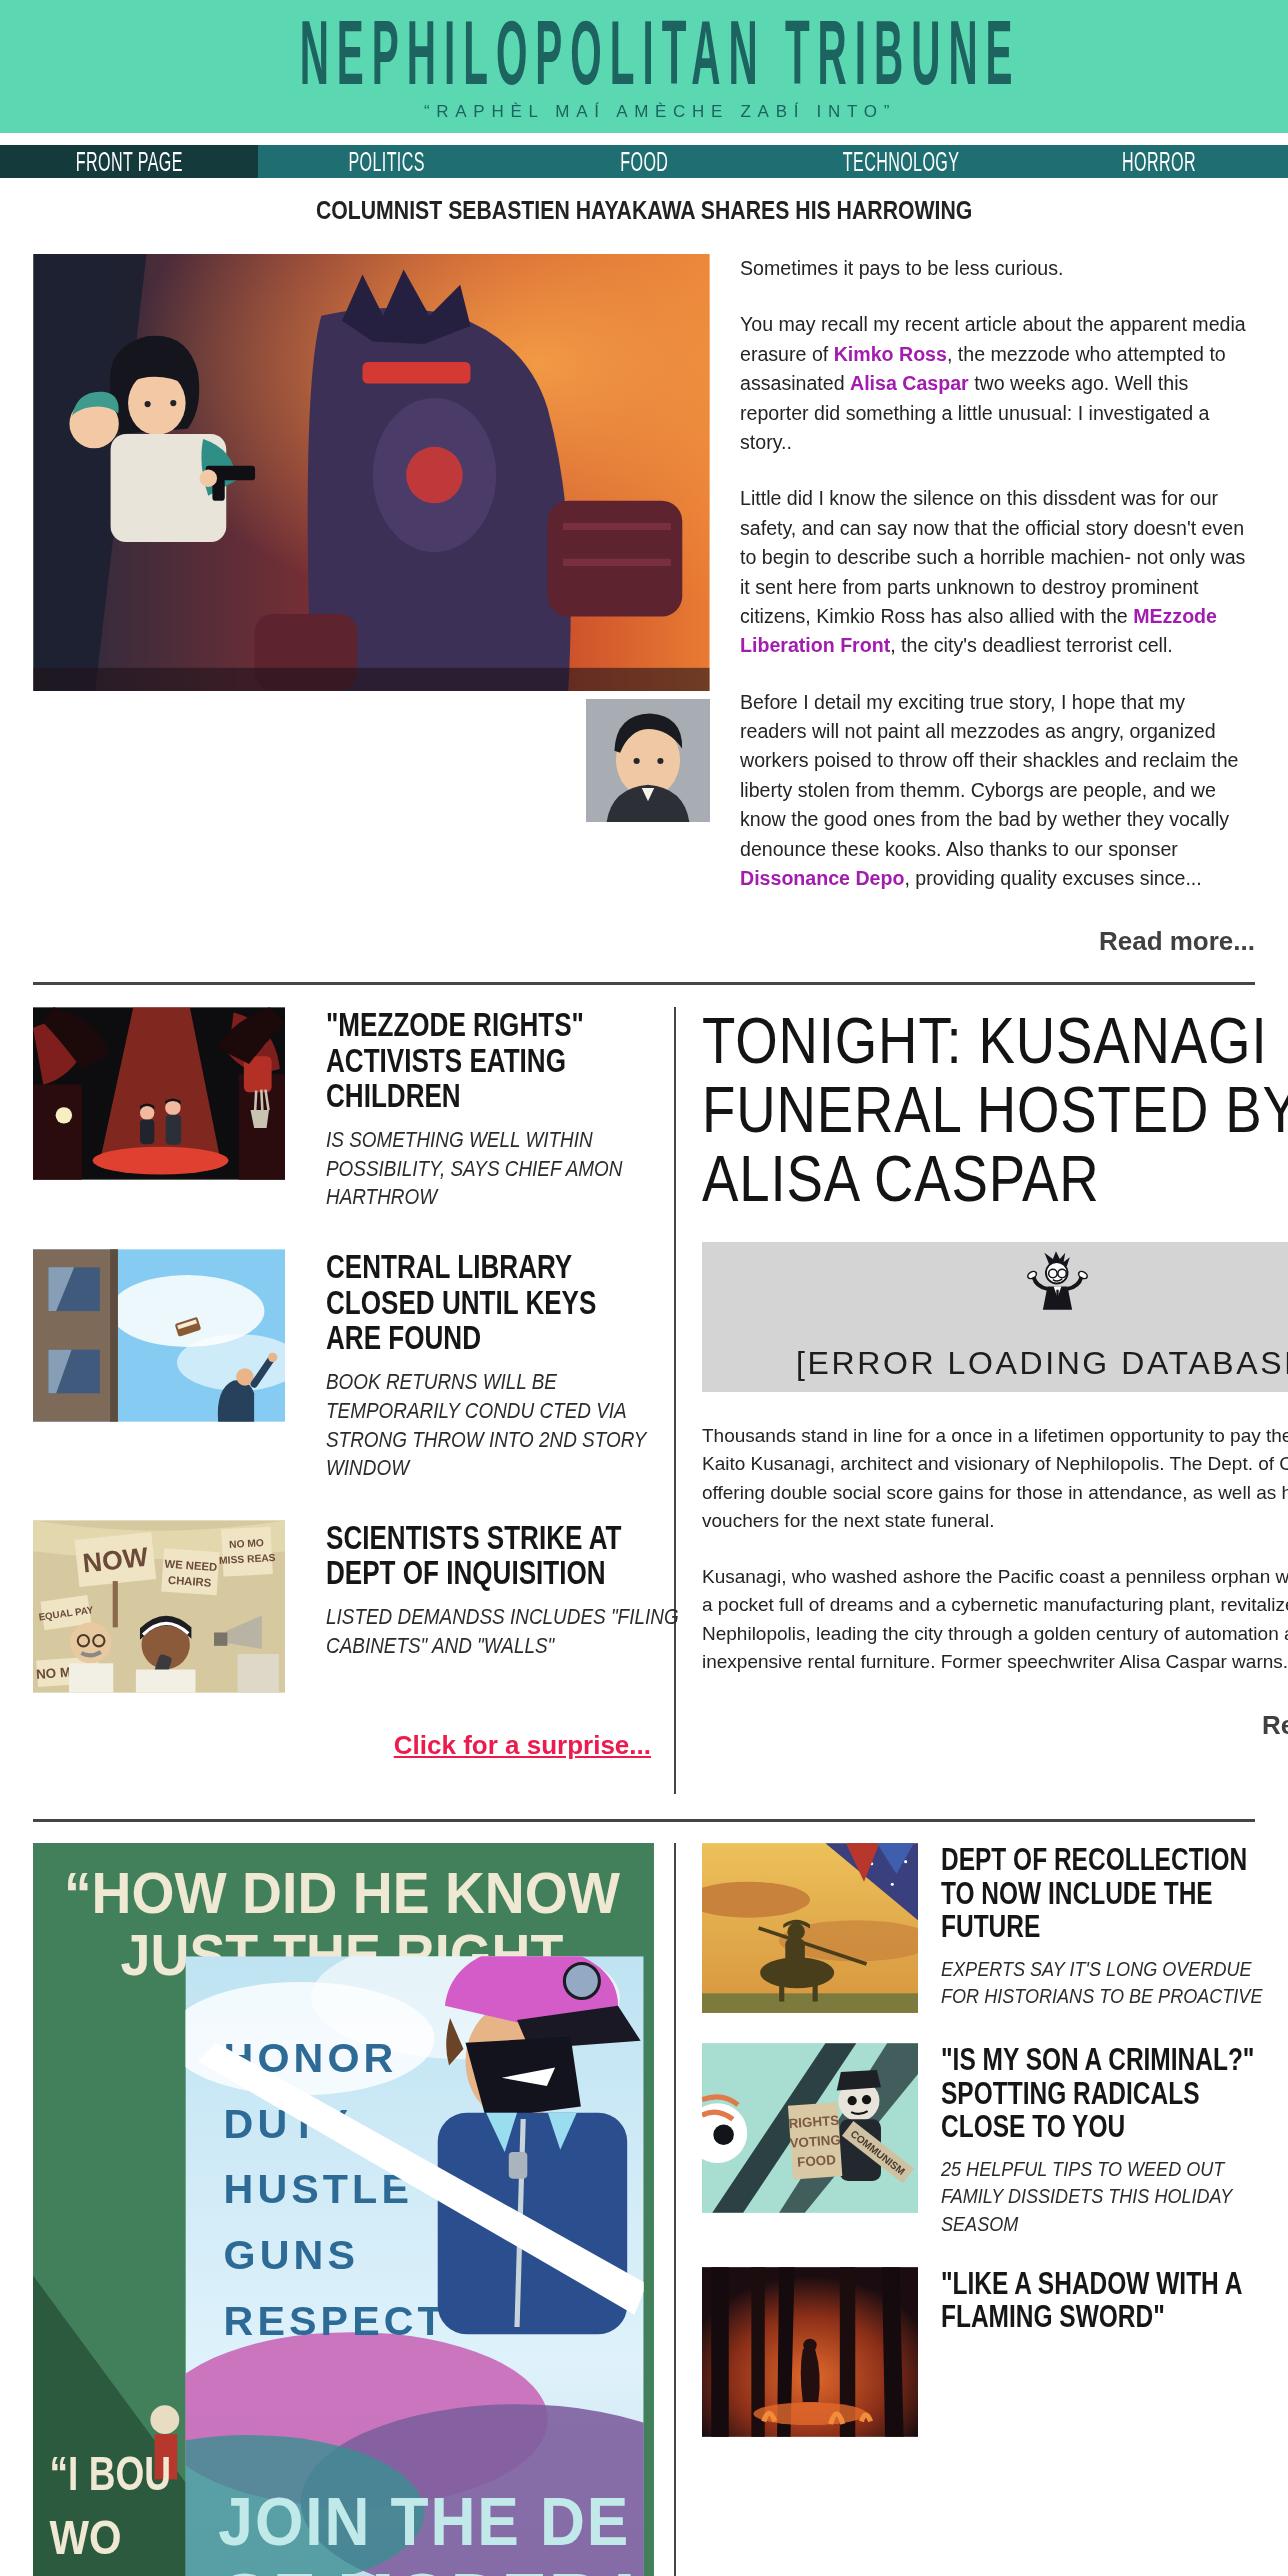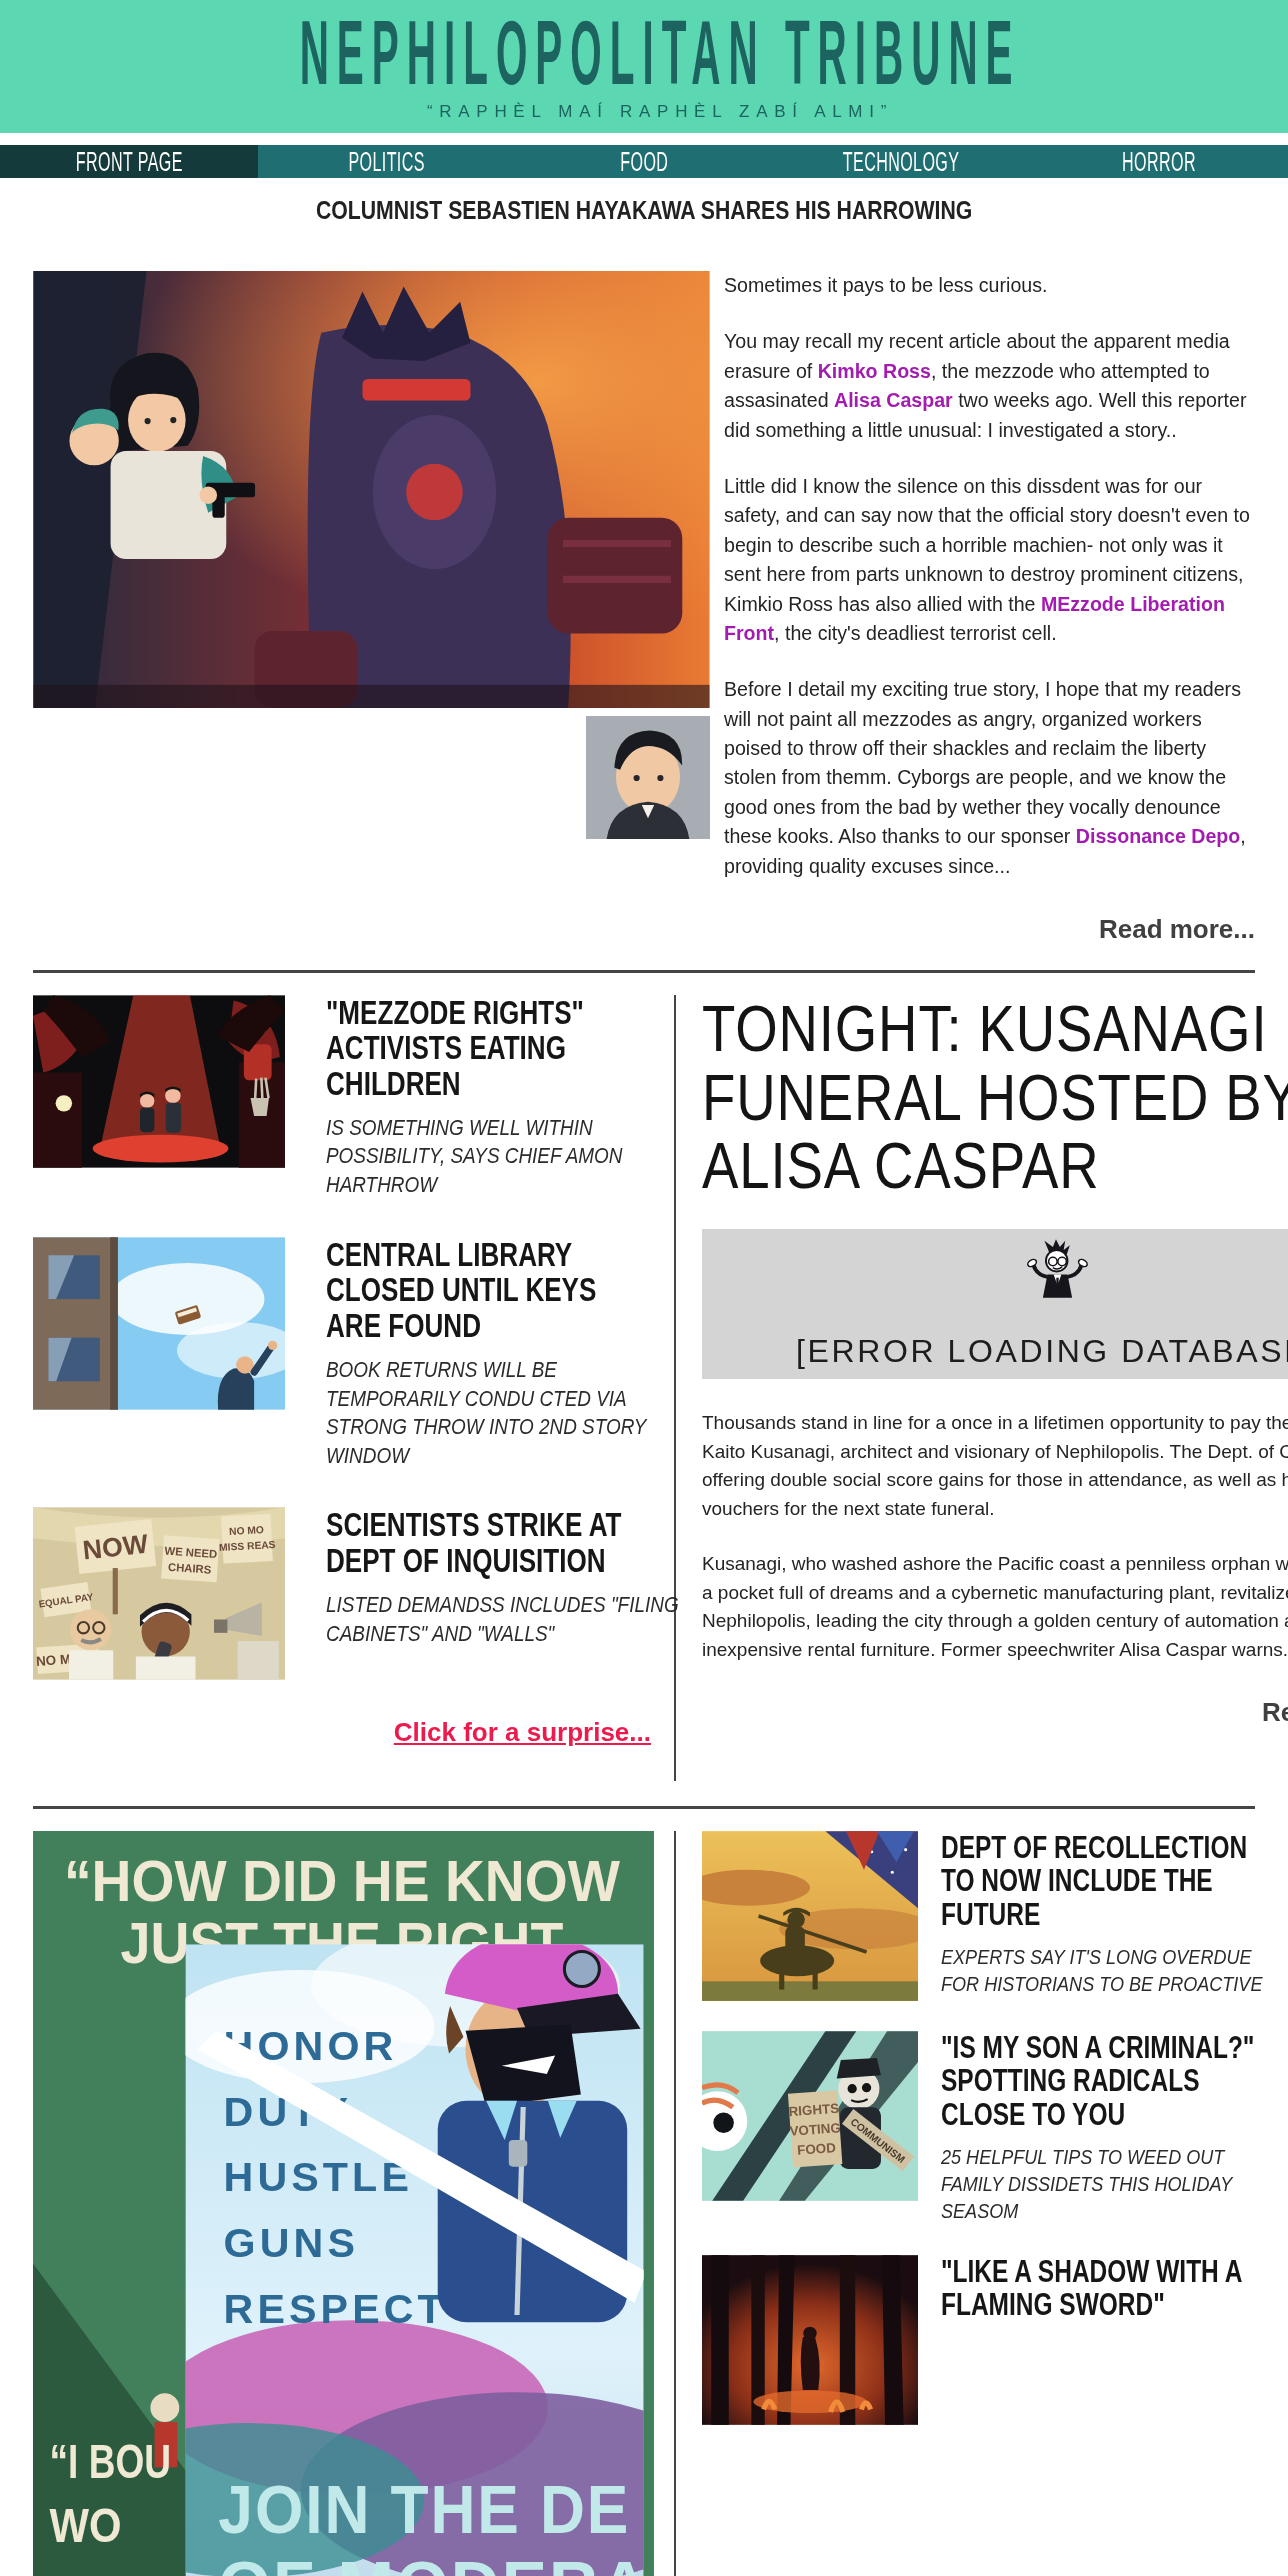--- a/index.html
+++ b/index.html
@@ -11,21 +11,21 @@
   .topnav{height:33px;background:#1f6e71;display:flex;margin-top:12px;}
   .nav-item{flex:1;display:flex;align-items:center;justify-content:center;color:#fff;text-decoration:none;cursor:pointer;}
   .nav-item.active{background:#143a3b;}
   .nav-item span{font-size:19.6px;letter-spacing:0.5px;transform:scale(0.82,1.45);white-space:nowrap;}
   main{padding:0 33px;}
   .headline{margin-top:30px;text-align:center;color:#101010;}
   .headline .ln{line-height:0.98;}
   .headline .ln span{display:inline-block;font-size:123px;font-weight:700;transform:scaleX(0.74);white-space:nowrap;}
   .subhead{text-align:center;margin-top:15.5px;}
   .subhead .ln span{display:inline-block;font-size:25px;font-weight:700;transform:scaleX(0.85);white-space:nowrap;line-height:1.3;}
-  .lead-row{display:grid;grid-template-columns:677px 1fr;column-gap:14px;margin-top:45px;}
+  .lead-row{display:grid;grid-template-columns:677px 1fr;column-gap:30px;margin-top:28px;}
   .hero-img svg{display:block;width:677px;height:437px;}
   .portrait{width:124px;height:123px;margin-left:auto;margin-top:8.2px;}
   .portrait svg{display:block;width:124px;height:123px;}
   .bp{font-size:19.6px;line-height:1.5;color:#242424;margin:0 0 27px;}
   .bp b{color:#a21caf;}
   .readmore{text-align:right;color:#404040;font-size:26px;font-weight:700;margin-top:33px;cursor:pointer;}
   .rule{border:0;border-top:3.1px solid #454545;margin:25px 0 0;}
   .sec2,.sec3{display:grid;grid-template-columns:641px 1fr;padding-top:21.6px;}
   .leftcol{padding-right:23px;}
   .rightcol{border-left:2.1px solid #454545;padding-left:26px;}
@@ -43,21 +43,21 @@
   .rt-h{display:block;font-size:31px;font-weight:700;line-height:1.08;width:412px;transform:scaleX(0.79);transform-origin:left top;color:#161616;}
   .rt-s{display:block;font-style:italic;font-size:21px;line-height:1.3;width:392px;transform:scaleX(0.86);transform-origin:left top;margin-top:11.3px;color:#2b2b2b;}
 </style>
 </head>
 <body>
 
 <header class="masthead">
   <div class="mast-title">
       <span>NEPHILOPOLITAN TRIBUNE</span>
     </div>
-  <div class="mast-sub"><span>“RAPHÈL MAÍ RAPHÈL ZABÍ ALMI”</span></div>
+  <div class="mast-sub"><span>“RAPHÈL MAÍ AMÈCHE ZABÍ INTO”</span></div>
 </header>
 
 <nav class="topnav">
   <a class="nav-item active">
       <span>FRONT PAGE</span>
     </a>
   <a class="nav-item">
       <span>POLITICS</span>
     </a>
   <a class="nav-item">

